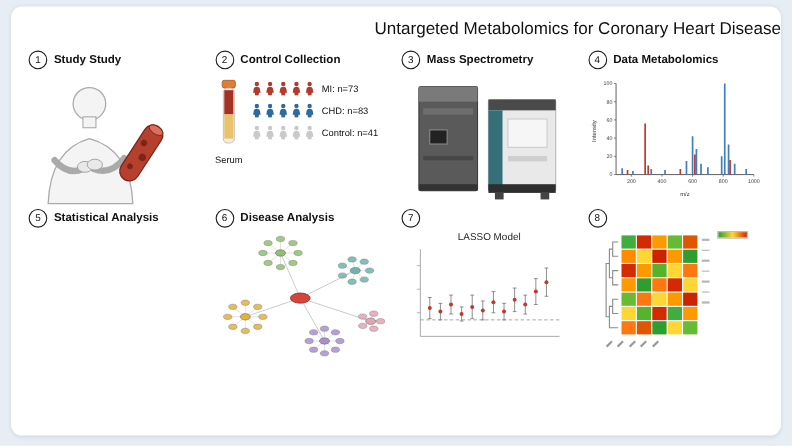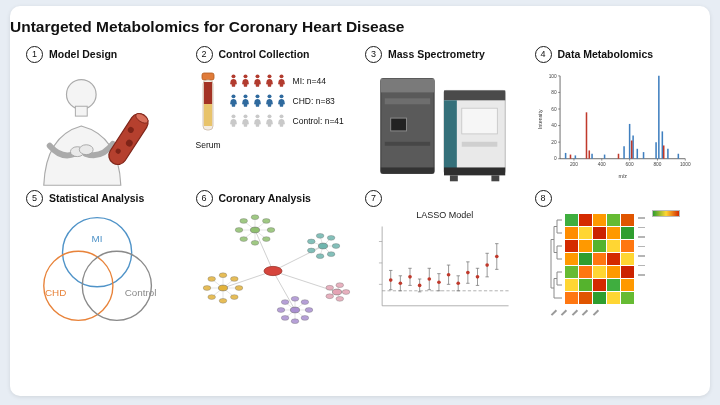--- a/index.html
+++ b/index.html
@@ -1,19 +1,19 @@
 <!DOCTYPE html>
 <html><head>
 <meta charset="utf-8">
 <style>
   html,body{margin:0;padding:0;}
   body{background:#e7edf4;font-family:"Liberation Sans",sans-serif;}
   .canvas{position:relative;width:720px;height:405px;background:#e7edf4;overflow:hidden;}
   .card{position:absolute;left:10px;right:10px;top:6px;bottom:9px;background:#ffffff;border-radius:10px;box-shadow:0 1px 4px rgba(0,0,0,.10);}
-  h1.title{margin:0;padding:12px 0 2px;text-align:left;font-size:15.5px;font-weight:bold;color:#111;}
+  h1.title{margin:0;padding:12px 0 2px;text-align:right;font-size:15.5px;font-weight:normal;color:#111;}
   .grid{display:grid;grid-template-columns:repeat(4,1fr);column-gap:10px;row-gap:2px;padding:6px 16px 0 16px;}
   .step-head{display:flex;align-items:center;gap:6px;height:20px;}
   .num{width:15px;height:15px;border:1.3px solid #1c1c1c;border-radius:50%;font-size:9px;line-height:1;display:flex;align-items:center;justify-content:center;color:#111;flex:0 0 auto;background:#fff;}
   .lbl{font-weight:bold;font-size:10.5px;color:#111;white-space:nowrap;}
   .content{height:122px;position:relative;}
   
   .s2{display:flex;gap:8px;height:100%;}
   .tubecol{display:flex;flex-direction:column;align-items:center;justify-content:flex-start;padding-top:8px;}
   .serum-lab{font-size:8.5px;color:#111;margin-top:6px;}
   .groups{display:flex;flex-direction:column;gap:7px;padding-top:10px;}
@@ -38,21 +38,21 @@
 
 <div class="canvas">
   <div class="card">
     <h1 class="title">Untargeted Metabolomics for Coronary Heart Disease</h1>
 
     <div class="grid">
 
       <section class="step">
         <div class="step-head">
           <span class="num">1</span>
-          <span class="lbl">Model Design</span>
+          <span class="lbl">Study Study</span>
         </div>
         <div class="content">
           <svg viewBox="0 0 160 122" width="158" height="122">
             <path d="M18 122 Q20 72 56 62 Q94 72 96 122 Z" fill="#f4f4f4" stroke="#aaa" stroke-width="1.2"></path>
             <circle cx="56" cy="30" r="15" fill="#f4f4f4" stroke="#aaa" stroke-width="1.2"></circle>
             <rect x="50" y="42" width="12" height="10" fill="#f4f4f4" stroke="#aaa" stroke-width="1"></rect>
             <path d="M24 82 Q36 96 50 90" fill="none" stroke="#aaa" stroke-width="6" stroke-linecap="round"></path>
             <path d="M88 80 Q76 96 60 90" fill="none" stroke="#aaa" stroke-width="6" stroke-linecap="round"></path>
             <ellipse cx="52" cy="88" rx="7" ry="5" fill="#e9e9e9" stroke="#999" stroke-width="0.8"></ellipse>
             <ellipse cx="61" cy="86" rx="7" ry="5" fill="#e9e9e9" stroke="#999" stroke-width="0.8"></ellipse>
@@ -97,21 +97,21 @@
                   <path fill="#b23b2e" d="M5 5.2c-2 0-3.1 1.2-3.3 3l-.5 3h1.6l.5 2.8h3.4l.5-2.8h1.6l-.5-3c-.2-1.8-1.3-3-3.3-3z"></path>
                 </svg>
                 <svg class="person" viewBox="0 0 10 14">
                   <circle cx="5" cy="2.4" r="2.2" fill="#b23b2e"></circle>
                   <path fill="#b23b2e" d="M5 5.2c-2 0-3.1 1.2-3.3 3l-.5 3h1.6l.5 2.8h3.4l.5-2.8h1.6l-.5-3c-.2-1.8-1.3-3-3.3-3z"></path>
                 </svg>
                 <svg class="person" viewBox="0 0 10 14">
                   <circle cx="5" cy="2.4" r="2.2" fill="#b23b2e"></circle>
                   <path fill="#b23b2e" d="M5 5.2c-2 0-3.1 1.2-3.3 3l-.5 3h1.6l.5 2.8h3.4l.5-2.8h1.6l-.5-3c-.2-1.8-1.3-3-3.3-3z"></path>
                 </svg>
-                <span class="glab">MI: n=44</span>
+                <span class="glab">MI: n=73</span>
               </div>
               <div class="grow">
                 <svg class="person" viewBox="0 0 10 14">
                   <circle cx="5" cy="2.4" r="2.2" fill="#2f6a9e"></circle>
                   <path fill="#2f6a9e" d="M5 5.2c-2 0-3.1 1.2-3.3 3l-.5 3h1.6l.5 2.8h3.4l.5-2.8h1.6l-.5-3c-.2-1.8-1.3-3-3.3-3z"></path>
                 </svg>
                 <svg class="person" viewBox="0 0 10 14">
                   <circle cx="5" cy="2.4" r="2.2" fill="#2f6a9e"></circle>
                   <path fill="#2f6a9e" d="M5 5.2c-2 0-3.1 1.2-3.3 3l-.5 3h1.6l.5 2.8h3.4l.5-2.8h1.6l-.5-3c-.2-1.8-1.3-3-3.3-3z"></path>
                 </svg>
@@ -236,36 +236,26 @@
               <line x1="133.6111111111111" y1="96" x2="133.6111111111111" y2="82.24" stroke="#c0392b" stroke-width="1.6"></line>
             </svg>
         </div>
       </section>
 
       <section class="step">
         <div class="step-head">
           <span class="num">5</span>
           <span class="lbl">Statistical Analysis</span>
         </div>
-        <div class="content">
-          <svg viewBox="0 0 160 126" width="158" height="126">
-              <circle cx="72" cy="44" r="35" fill="none" stroke="#4f93c8" stroke-width="1.4"></circle>
-              <text x="72" y="34" font-size="10" fill="#4f93c8" text-anchor="middle">MI</text>
-              <circle cx="53" cy="78" r="35" fill="none" stroke="#e8833a" stroke-width="1.4"></circle>
-              <text x="30" y="88" font-size="10" fill="#e8833a" text-anchor="middle">CHD</text>
-              <circle cx="92" cy="78" r="35" fill="none" stroke="#8a8a8a" stroke-width="1.4"></circle>
-              <text x="116" y="88" font-size="10" fill="#8a8a8a" text-anchor="middle">Control</text>
-            </svg>
-        </div>
       </section>
 
       <section class="step">
         <div class="step-head">
           <span class="num">6</span>
-          <span class="lbl">Coronary Analysis</span>
+          <span class="lbl">Disease Analysis</span>
         </div>
         <div class="content">
           <svg viewBox="0 0 152 126" width="158" height="126">
               <line x1="74" y1="63" x2="56" y2="22" stroke="#bbb" stroke-width="0.7"></line>
               <line x1="56" y1="22" x2="72" y2="22" stroke="#c9c9c9" stroke-width="0.5"></line>
               <ellipse cx="72" cy="22" rx="3.8" ry="2.4" fill="#8fbf6f" fill-opacity="0.85" stroke="#777" stroke-width="0.4"></ellipse>
               <line x1="56" y1="22" x2="67.31370849898477" y2="31.050966799187808" stroke="#c9c9c9" stroke-width="0.5"></line>
               <ellipse cx="67.31370849898477" cy="31.050966799187808" rx="3.8" ry="2.4" fill="#8fbf6f" fill-opacity="0.85" stroke="#777" stroke-width="0.4"></ellipse>
               <line x1="56" y1="22" x2="56" y2="34.8" stroke="#c9c9c9" stroke-width="0.5"></line>
               <ellipse cx="56" cy="34.8" rx="3.8" ry="2.4" fill="#8fbf6f" fill-opacity="0.85" stroke="#777" stroke-width="0.4"></ellipse>

